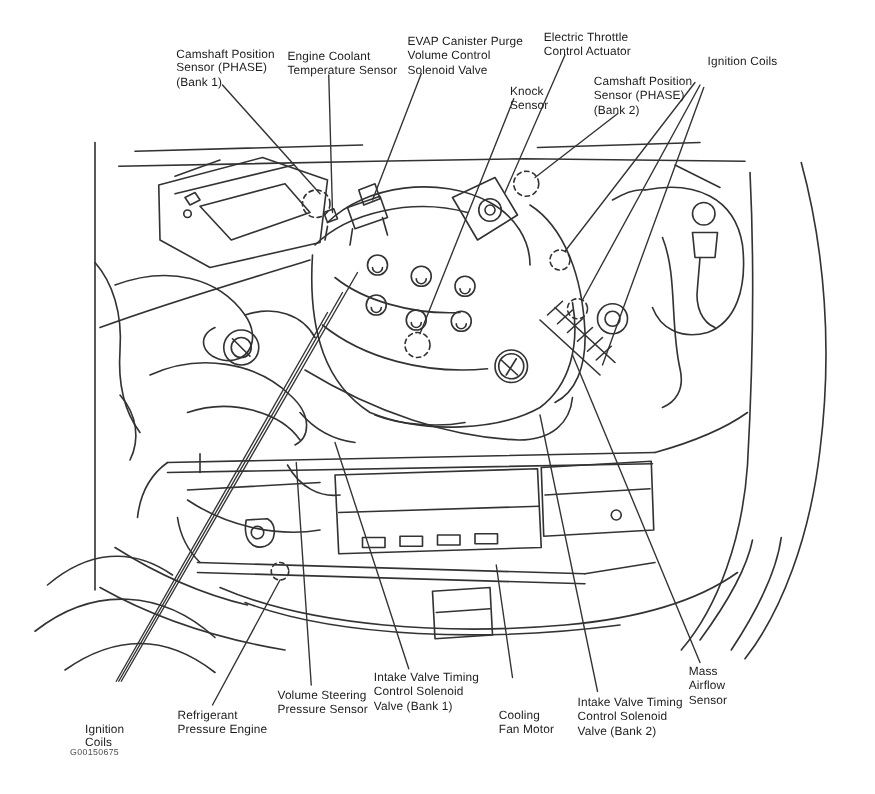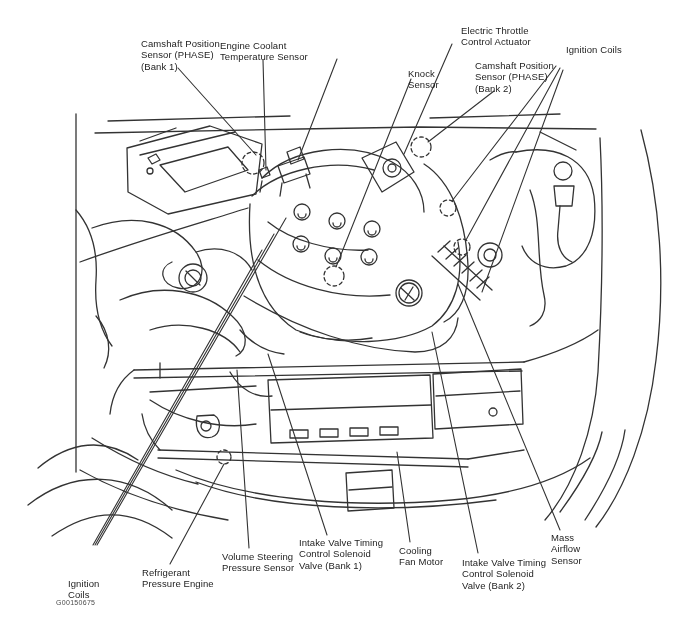--- a/index.html
+++ b/index.html
@@ -193,40 +193,43 @@
       <line x1="327" y1="535" x2="268" y2="354"></line>
       <line x1="410" y1="542" x2="397" y2="452"></line>
       <line x1="478" y1="553" x2="432" y2="332"></line>
       <line x1="560" y1="530" x2="458" y2="284"></line>
     </g>
   </svg>
 
   <div class="callout" style="left:141px;top:38px">Camshaft Position
 Sensor (PHASE)
 (Bank 1)</div>
-  <div class="callout" style="left:220px;top:40px">Engine Coolant
+  <div class="callout" style="left:230px;top:40px">Engine Coolant
 Temperature Sensor</div>
+  <div class="callout" style="left:326px;top:28px">EVAP Canister Purge
+Volume Control
+Solenoid Valve</div>
   <div class="callout" style="left:408px;top:68px">Knock
 Sensor</div>
-  <div class="callout" style="left:461px;top:25px">Electric Throttle
+  <div class="callout" style="left:435px;top:25px">Electric Throttle
 Control Actuator</div>
   <div class="callout" style="left:475px;top:60px">Camshaft Position
 Sensor (PHASE)
 (Bank 2)</div>
   <div class="callout" style="left:566px;top:44px">Ignition Coils</div>
   <div class="callout" style="left:68px;top:578px">Ignition
 Coils</div>
   <div class="callout" style="left:142px;top:567px">Refrigerant
 Pressure Engine</div>
   <div class="callout" style="left:222px;top:551px">Volume Steering
 Pressure Sensor</div>
   <div class="callout" style="left:299px;top:537px">Intake Valve Timing
 Control Solenoid
 Valve (Bank 1)</div>
-  <div class="callout" style="left:399px;top:545px">Cooling
+  <div class="callout" style="left:399px;top:567px">Cooling
 Fan Motor</div>
   <div class="callout" style="left:462px;top:557px">Intake Valve Timing
 Control Solenoid
 Valve (Bank 2)</div>
   <div class="callout" style="left:551px;top:532px">Mass
 Airflow
 Sensor</div>
 
   <div class="figcode" style="left:56px;top:599px">G00150675</div>
 </div>

